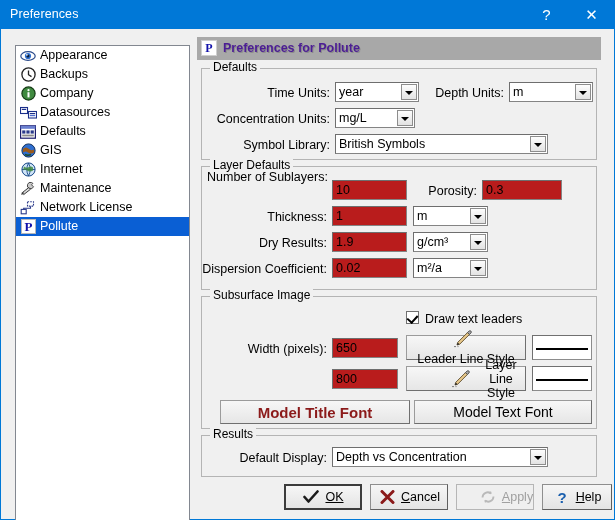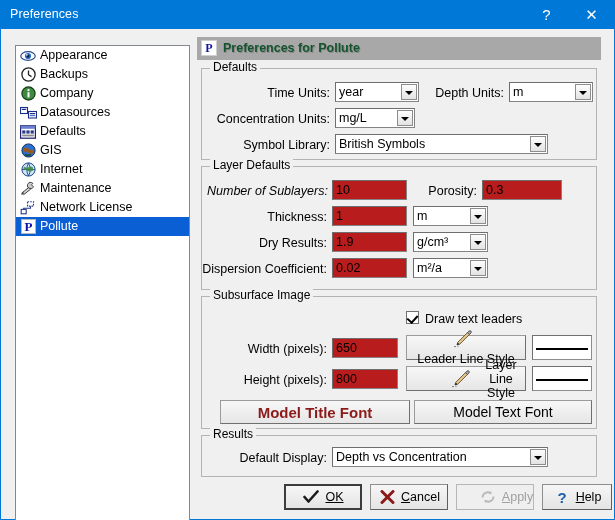--- a/index.html
+++ b/index.html
@@ -118,21 +118,21 @@
     font-weight: bold;
     text-align: center;
     line-height: 14px;
     font-family: "Liberation Serif", serif;
   }
   #panelheader .ph-text {
     position: absolute;
     left: 26px; top: 4px;
     font-size: 12.5px;
     font-weight: bold;
-    color: #14532d;
+    color: #4c1d95;
     text-shadow: 1px 1px 0 #8a8a8a;
   }
 
   
   .group {
     position: absolute;
     border: 1px solid #b4b4b4;
     box-sizing: border-box;
   }
   .group > .gtitle {
@@ -460,21 +460,21 @@
         <div class="fl" style="left:38px; top:69px; width:90px;">Symbol Library:</div>
         <div class="combo" style="left:133px; top:65px; width:213px;">
           <div class="cval">British Symbols</div>
           <div class="carrow"></div>
         </div>
       </div>
 
       <div class="group" id="grp-layer">
         <div class="gtitle">Layer Defaults</div>
 
-        <div class="fl" style="left:5px; top:17px; width:120px;font-style:italic;">Number of Sublayers:</div>
+        <div class="fl" style="left:5px; top:3px; width:120px;">Number of Sublayers:</div>
         <input class="tbox" style="left: 130px; top: 13px; width: 75px;" value="10">
 
         <div class="fl" style="left:215px; top:17px; width:60px;">Porosity:</div>
         <input class="tbox" style="left: 280px; top: 13px; width: 80px;" value="0.3">
 
         <div class="fl" style="left:45px; top:43px; width:80px;">Thickness:</div>
         <input class="tbox" style="left: 130px; top: 39px; width: 75px;" value="1">
         <div class="combo" style="left:211px; top:39px; width:75px;">
           <div class="cval">m</div>
           <div class="carrow"></div>
@@ -497,21 +497,20 @@
 
       <div class="group" id="grp-subsurf">
         <div class="gtitle">Subsurface Image</div>
 
         <div class="cbox" style="left:204px; top:14px;"></div>
         <div class="fl" style="left:223px; top:15px; width:140px; text-align:left;">Draw text leaders</div>
 
         <div class="fl" style="left:20px; top:45px; width:105px;">Width (pixels):</div>
         <input class="tbox" style="left: 130px; top: 41px; width: 66px;" value="650">
 
-        <div class="fl" style="left:20px; top:76px; width:105px;">Height (pixels):</div>
         <input class="tbox" style="left: 130px; top: 72px; width: 66px;" value="800">
 
         <div class="btn" style="left:204px; top:38px; width:120px; height:25px;flex-direction:column;">
           <span class="pencil">
             <svg width="22" height="18" viewBox="0 0 22 18">
               <path d="M4 15 l2.6 -0.7 l9.8 -9.8 l-1.9 -1.9 l-9.8 9.8 z" fill="#e8c88a" stroke="#5a4a2a" stroke-width="0.9"></path>
               <path d="M14.5 2.6 l1.9 1.9 l1.6 -1.6 a1.35 1.35 0 0 0 -1.9 -1.9 z" fill="#a8a8a8" stroke="#4a4a4a" stroke-width="0.9"></path>
               <path d="M4 15 l0.7 -2.6 l1.9 1.9 z" fill="#2a2a2a"></path>
               <path d="M1 16.6 h4.5" stroke="#7a7a7a" stroke-width="1" stroke-dasharray="2 1.5"></path>
             </svg>

